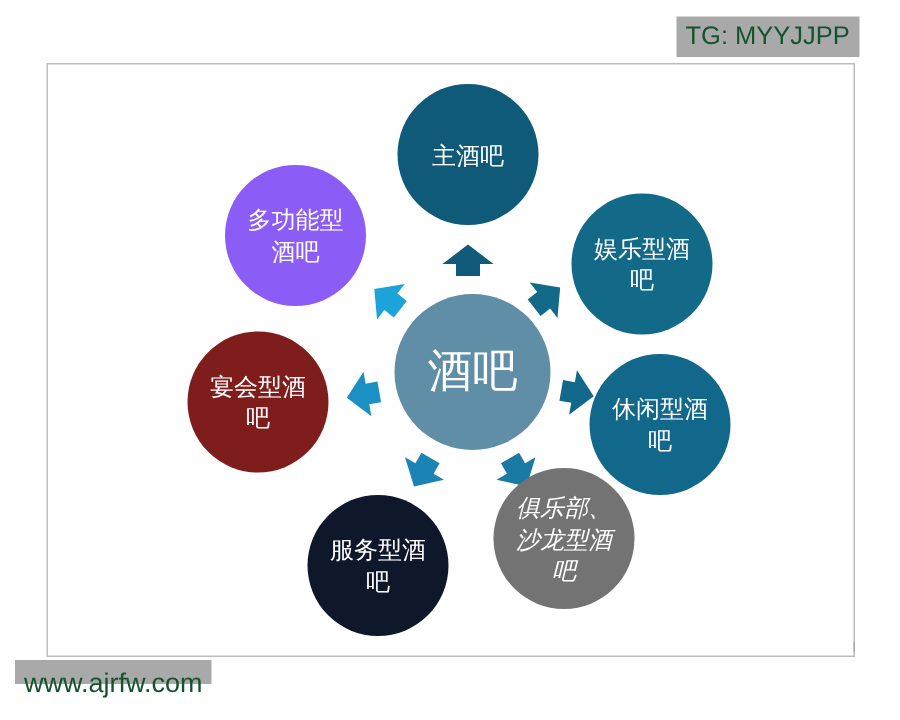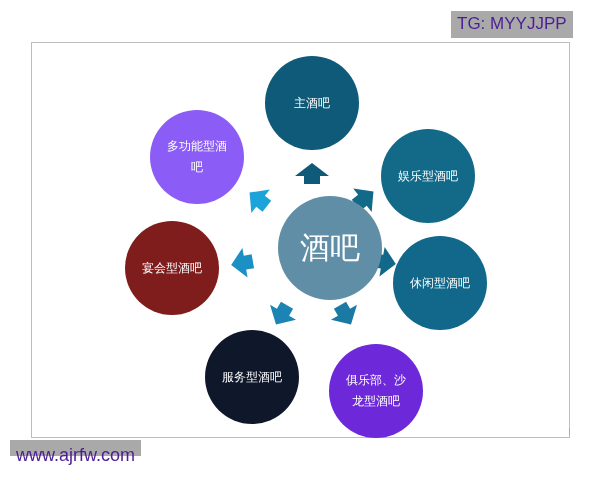--- a/index.html
+++ b/index.html
@@ -1,22 +1,22 @@
 <!DOCTYPE html>
 <html><head>
 <meta charset="utf-8">
 <style>
   html, body { margin:0; padding:0; }
   body { width:600px; height:480px; background:#ffffff; position:relative; overflow:hidden; font-family:"DejaVu Sans", sans-serif; }
   .frame { position:absolute; left:31px; top:42px; width:539px; height:396px; border:1px solid #bdbdbd; box-sizing:border-box; background:#ffffff; }
   .resize-mark { position:absolute; left:569px; top:428px; width:3px; height:7px; border-left:1px solid #aaaaaa; }
-  .watermark { position:absolute; background:#a9a9a9; color:#4c1d95; font-family:"Liberation Sans", sans-serif; font-size:17px; line-height:26px; padding:0 6px; }
+  .watermark { position:absolute; background:#a9a9a9; color:#14532d; font-family:"Liberation Sans", sans-serif; font-size:17px; line-height:26px; padding:0 6px; }
   .wm-top { left:451px; top:11px; height:27px; }
   .wm-bottom { left:10px; top:440px; height:16px; line-height:30px; font-size:18px; }
-  .node { position:absolute; border-radius:50%; display:flex; align-items:center; justify-content:center; text-align:center; color:#ffffff; box-sizing:border-box; padding:0 14px; font-size:12px; line-height:21px; }
+  .node { position:absolute; border-radius:50%; display:flex; align-items:center; justify-content:center; text-align:center; color:#ffffff; box-sizing:border-box; padding:0 14px; font-size:16px; line-height:21px; }
   .center-node { font-size:30px; line-height:34px; padding:0; }
   svg.arrows { position:absolute; left:0; top:0; width:600px; height:480px; pointer-events:none; }
 </style>
 </head>
 <body>
 
 <div class="frame"></div>
 <div class="resize-mark"></div>
 
 <svg class="arrows" viewBox="0 0 600 480">
@@ -43,29 +43,29 @@
 
   <g transform="translate(243,263) rotate(-100)">
     <polygon points="-15,2 0,-12 15,2 7,2 7,10 -7,10 -7,2" fill="#1a90c4"></polygon>
   </g>
 
   <g transform="translate(259,200) rotate(-52)">
     <polygon points="-15,2 0,-12 15,2 7,2 7,10 -7,10 -7,2" fill="#1ca3da"></polygon>
   </g>
 </svg>
 
-<div class="node center-node" style="left:278px; top:196px; width:104px; height:104px; background:#5f8ea6;">酒吧</div>
+<div class="node center-node" style="left:263px; top:196px; width:104px; height:104px; background:#5f8ea6;">酒吧</div>
 
 <div class="node" style="left:265px; top:56px; width:94px; height:94px; background:#0e5a78;">主酒吧</div>
 
 <div class="node" style="left:381px; top:129px; width:94px; height:94px; background:#126a88;">娱乐型酒吧</div>
 
 <div class="node" style="left:393px; top:236px; width:94px; height:94px; background:#11688a;">休闲型酒吧</div>
 
-<div class="node" style="left:329px; top:344px; width:94px; height:94px; background:#6d28d9;">俱乐部、沙龙型酒吧</div>
+<div class="node" style="left:329px; top:312px; width:94px; height:94px; background:#737373;font-style:italic;">俱乐部、沙龙型酒吧</div>
 
 <div class="node" style="left:205px; top:330px; width:94px; height:94px; background:#0f172a;">服务型酒吧</div>
 
 <div class="node" style="left:125px; top:221px; width:94px; height:94px; background:#7f1d1d;">宴会型酒吧</div>
 
 <div class="node" style="left:150px; top:110px; width:94px; height:94px; background:#8b5cf6;">多功能型酒吧</div>
 
 <div class="watermark wm-top">TG: MYYJJPP</div>
 <div class="watermark wm-bottom">www.ajrfw.com</div>
 

